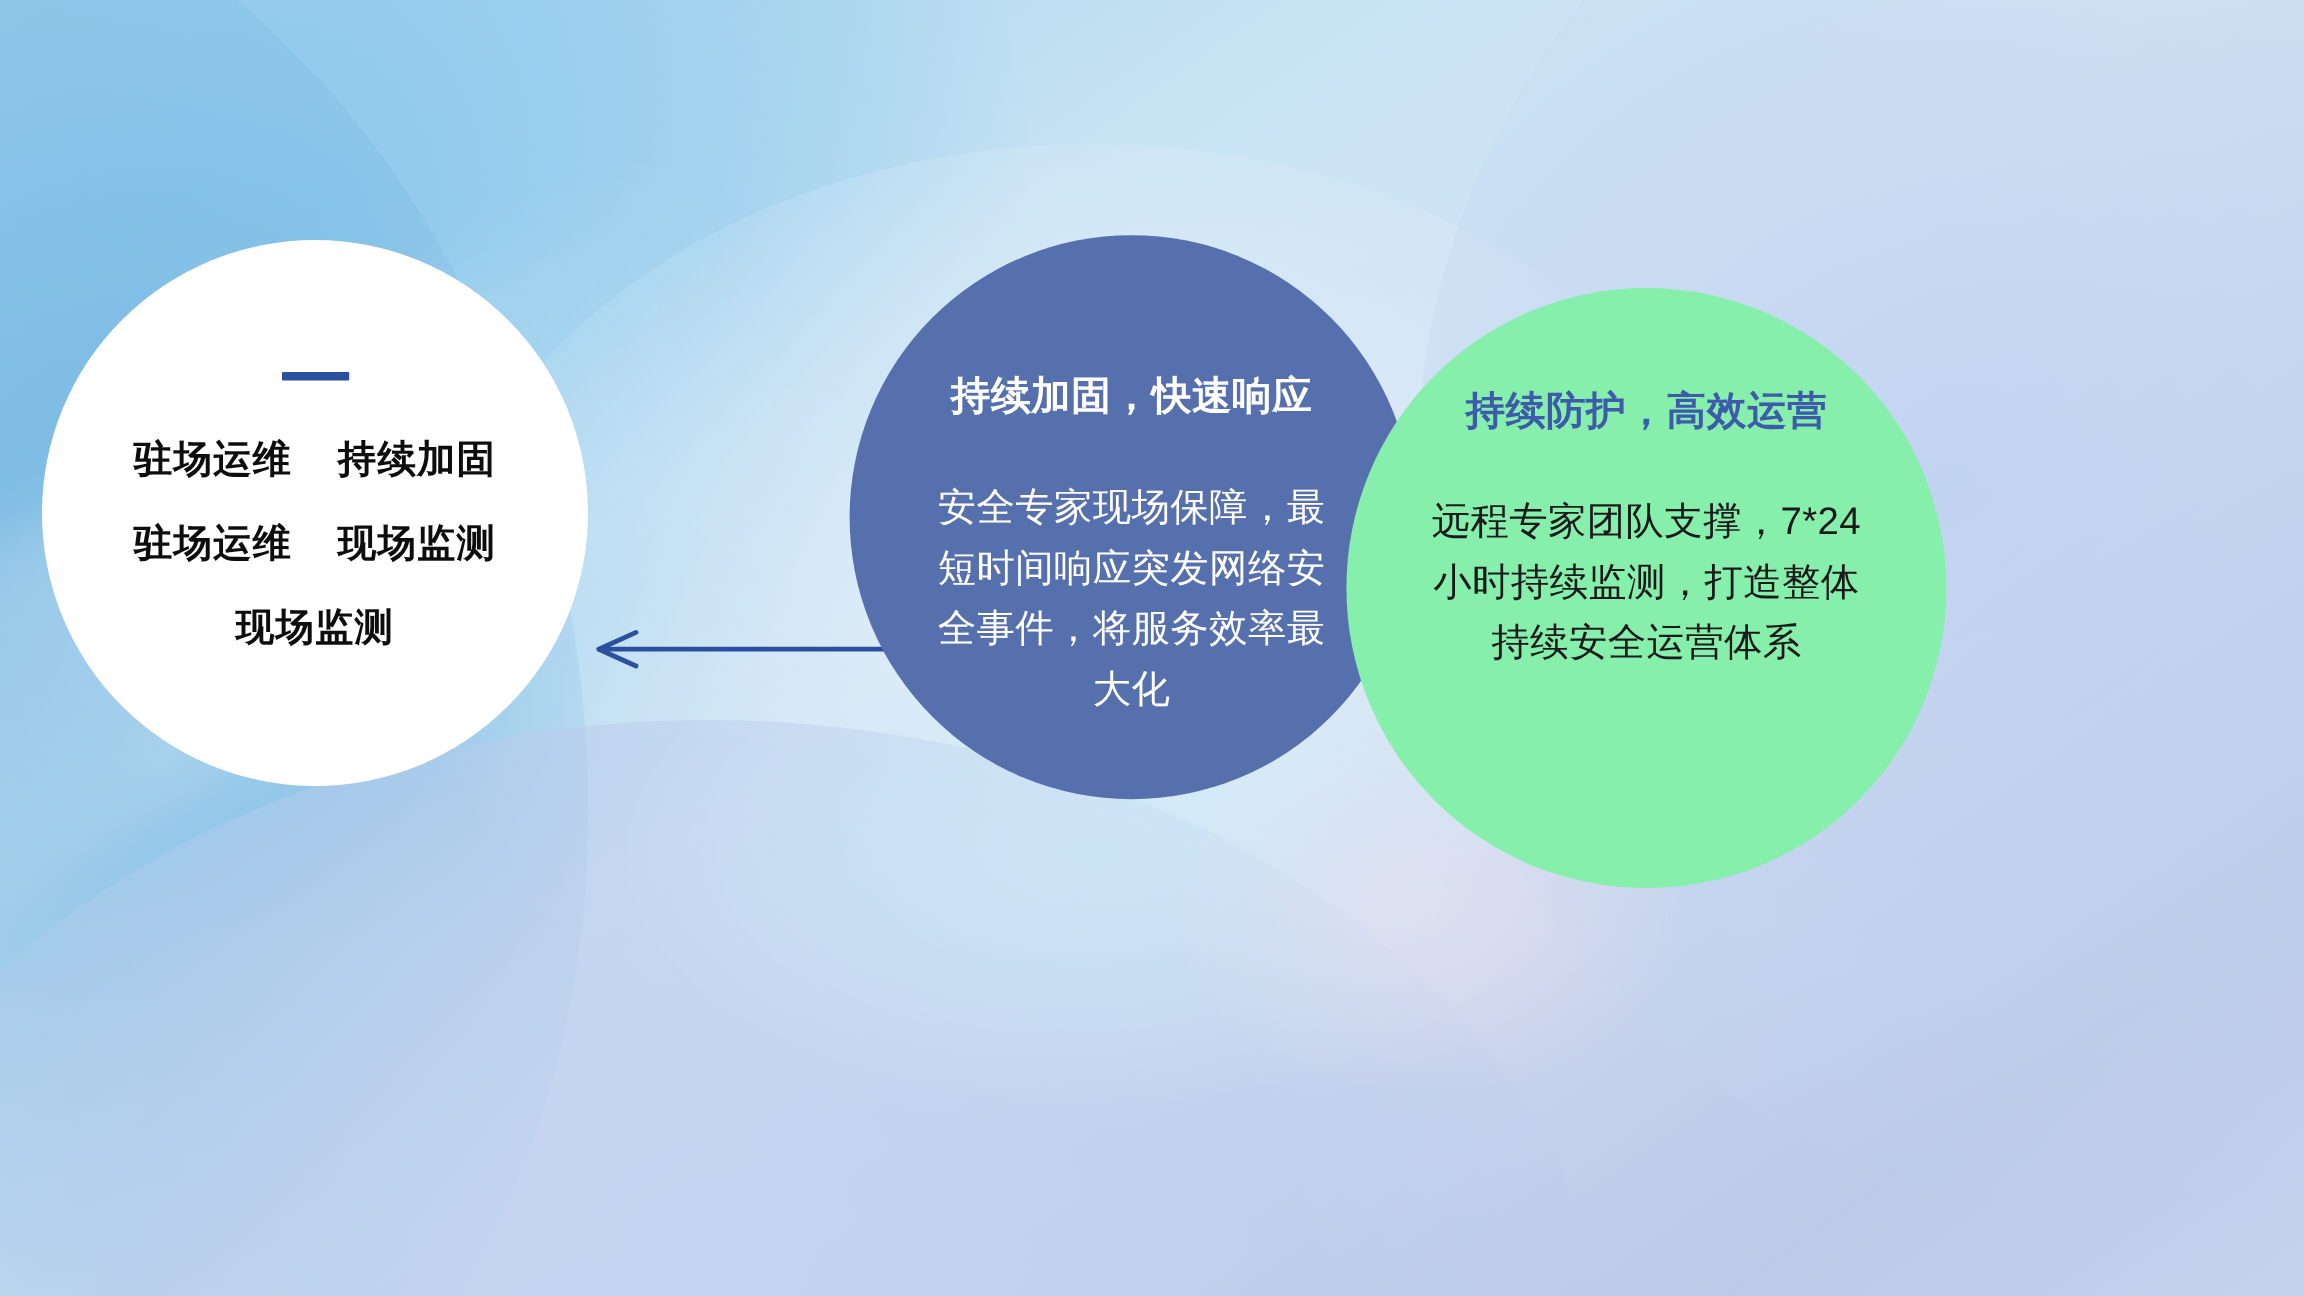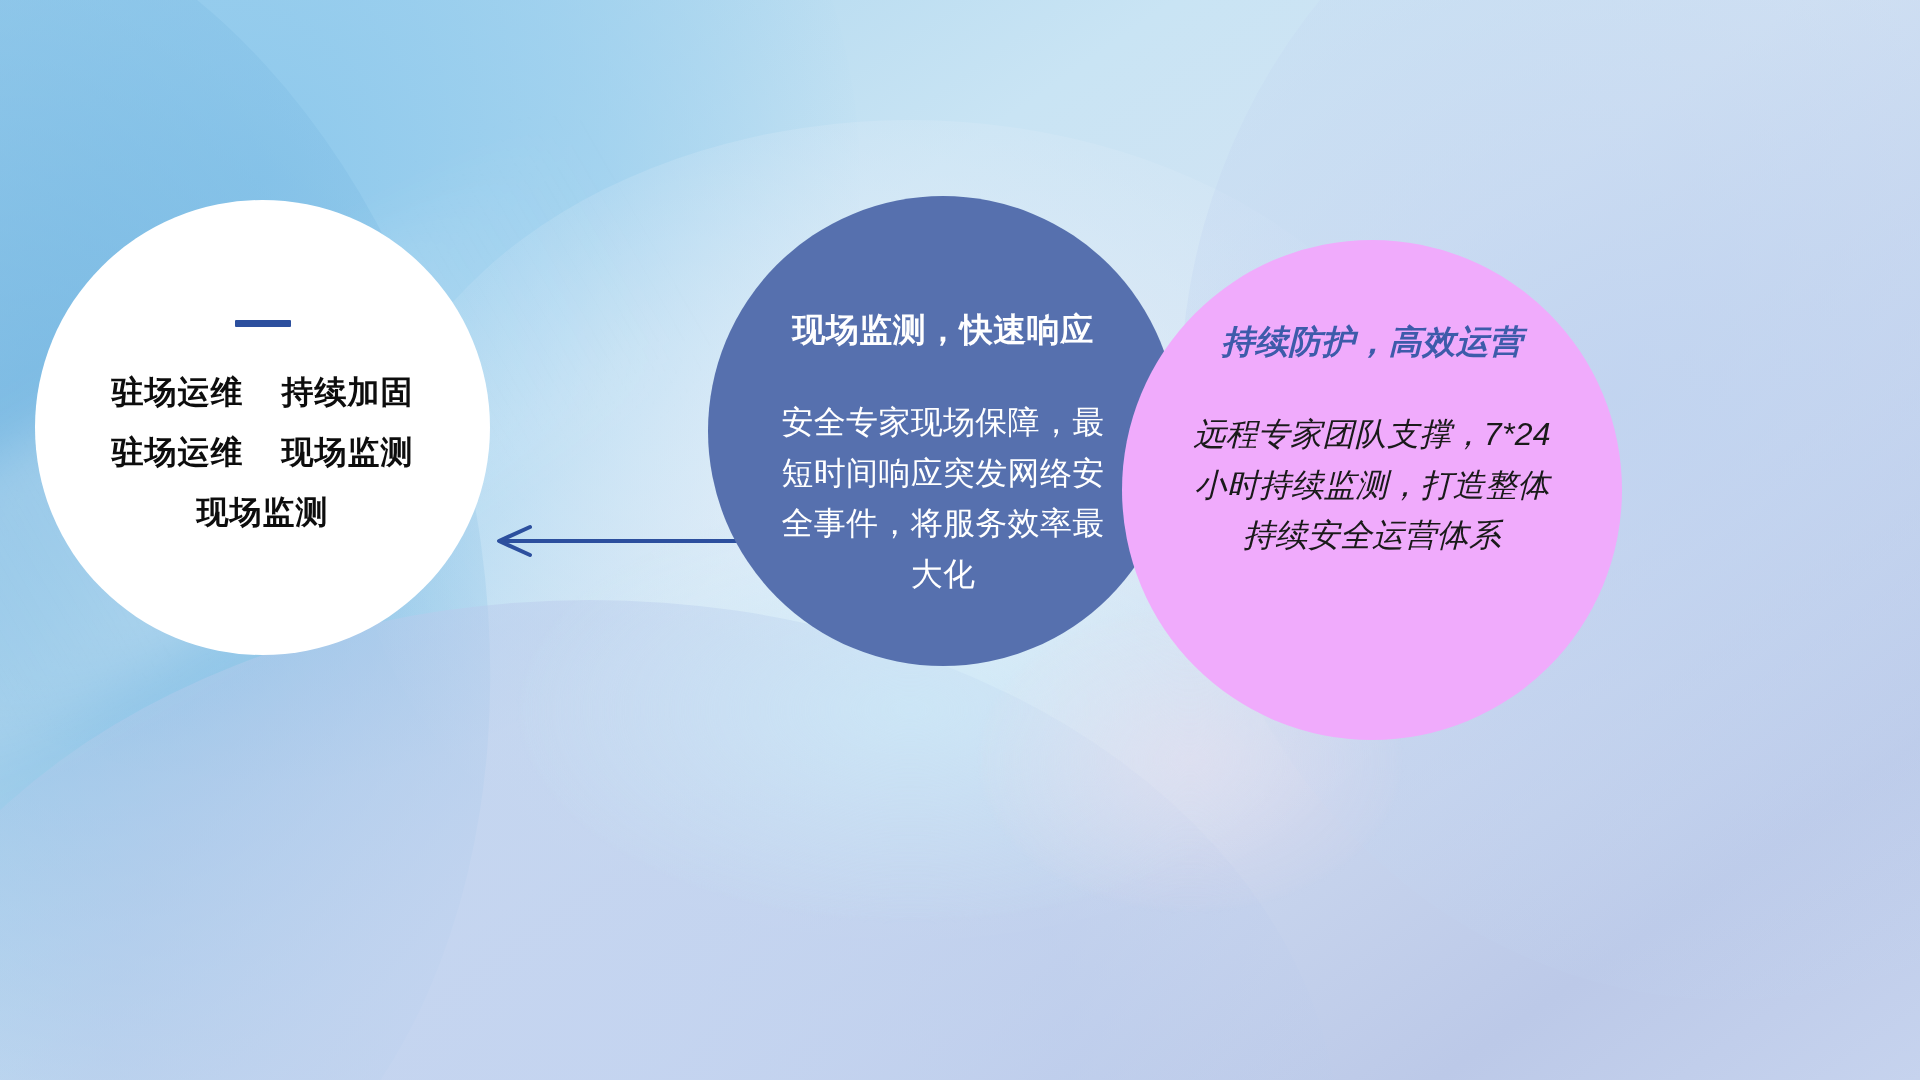--- a/index.html
+++ b/index.html
@@ -159,21 +159,21 @@
     width: 56px;
     height: 7px;
     background: #2c4f9e;
     border-radius: 1px;
     margin-bottom: 44px;
   }
   .tag-rows {
     display: flex;
     flex-direction: column;
     align-items: center;
-    gap: 16px;
+    gap: 26px;
     justify-content: center;
   }
   .tag-row {
     display: flex;
     justify-content: center;
     gap: 38px;
   }
   .tag {
     font-size: 32px;
     font-weight: 700;
@@ -188,23 +188,22 @@
     width: 470px;
     height: 470px;
     background: #5670ae;
     z-index: 5;
   }
   .circle-right {
     left: 1122px;
     top: 240px;
     width: 500px;
     height: 500px;
-    background: #f0abfc;
+    background: #86efac;
     z-index: 6;
-    font-style: italic;
   }
 
   .circle-content {
     position: absolute;
     inset: 0;
     display: flex;
     flex-direction: column;
     align-items: center;
     box-sizing: border-box;
   }
@@ -273,21 +272,21 @@
         <span class="tag">现场监测</span>
       </div>
       <div class="tag-row">
         <span class="tag">现场监测</span>
       </div>
     </div>
   </div>
 
   <div class="circle circle-mid">
     <div class="circle-content">
-      <div class="circle-title">现场监测，快速响应</div>
+      <div class="circle-title">持续加固，快速响应</div>
       <div class="circle-body">安全专家现场保障，最短时间响应突发网络安全事件，将服务效率最大化</div>
     </div>
   </div>
 
   <div class="circle circle-right">
     <div class="circle-content">
       <div class="circle-title">持续防护，高效运营</div>
       <div class="circle-body">远程专家团队支撑，7*24小时持续监测，打造整体持续安全运营体系</div>
     </div>
   </div>

